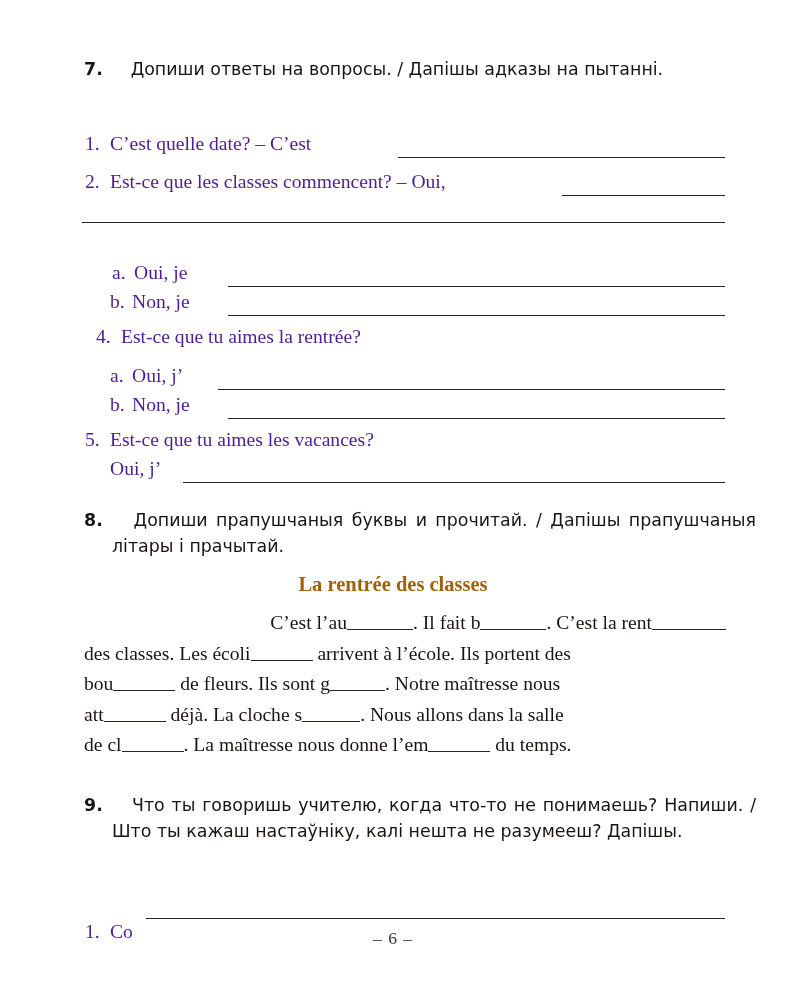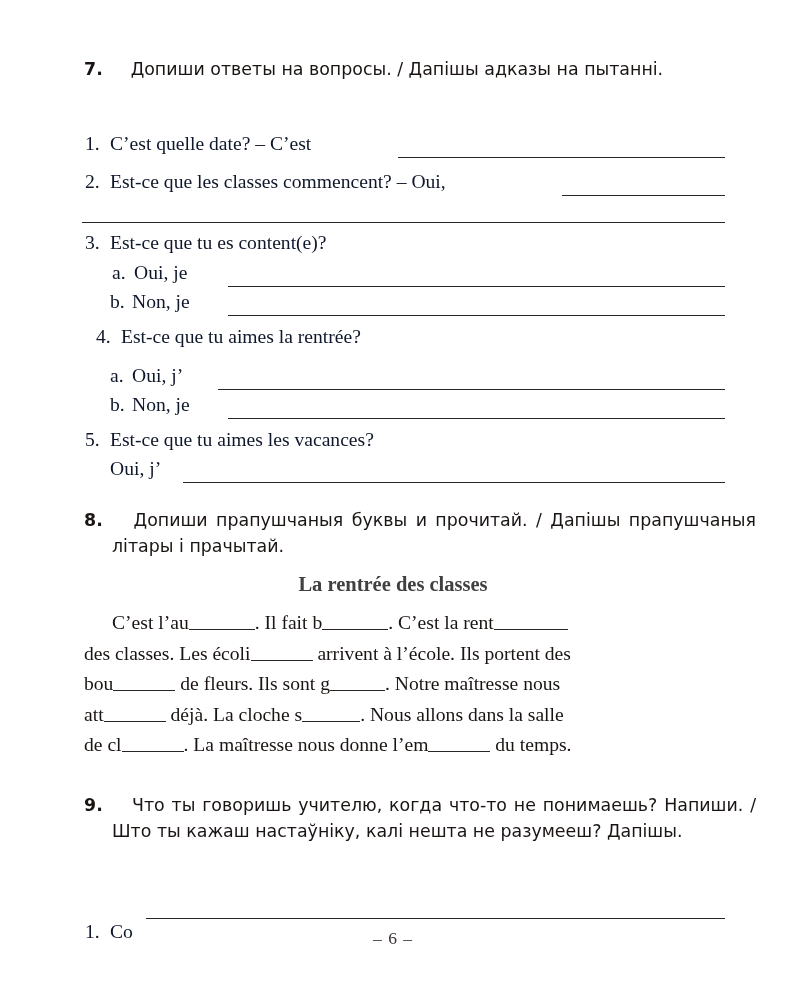--- a/index.html
+++ b/index.html
@@ -44,21 +44,21 @@
     font-weight: normal;
     margin-left: 22px;
   }
 
   
   .qline {
     position: absolute;
     font-family: "Liberation Serif", "DejaVu Serif", serif;
     font-size: 19.6px;
     line-height: 22px;
-    color: #0f172a;
+    color: #4c1d95;
     white-space: nowrap;
   }
   .qline .lbl { display: inline-block; }
 
   
   .rule-fill {
     position: absolute;
     height: 0;
     border-bottom: 1.3px solid #2b2522;
   }
@@ -71,39 +71,39 @@
     font-family: "Liberation Serif", "DejaVu Serif", serif;
     font-size: 19.6px;
     line-height: 30.5px;
     color: #1a1513;
   }
   .para .pline {
     white-space: nowrap;
     display: block;
     height: 30.5px;
   }
-  .para .pline.indent { text-indent: 28px; }
+  .para .pline.indent { text-indent: 28px; text-align: right; }
 
   .blank {
     display: inline-block;
     vertical-align: baseline;
     border-bottom: 1.3px solid #2b2522;
     height: 14px;
     margin: 0 0px -1px 0px;
   }
 
   .sectitle {
     position: absolute;
     left: 0;
     width: 786px;
     text-align: center;
     font-family: "Liberation Serif", "DejaVu Serif", serif;
     font-weight: bold;
     font-size: 20.5px;
-    color: #404040;
+    color: #a16207;
   }
 
   .pagenum {
     position: absolute;
     left: 0;
     width: 786px;
     text-align: center;
     font-family: "Liberation Serif", "DejaVu Serif", serif;
     font-size: 17.5px;
     color: #3a3330;
@@ -123,23 +123,20 @@
     <span class="lbl" style="width:25px;">1.</span><span>C’est quelle date? – C’est</span>
   </div>
   <div class="rule-fill" style="left:398px; top:157px; width:327px;"></div>
 
   <div class="qline" style="left:85px; top:171px;">
     <span class="lbl" style="width:25px;">2.</span><span>Est-ce que les classes commencent? – Oui,</span>
   </div>
   <div class="rule-fill" style="left:562px; top:195px; width:163px;"></div>
   <div class="rule-fill" style="left:82px; top:222px; width:643px;"></div>
 
-  <div class="qline" style="left:85px; top:232px;">
-    <span class="lbl" style="width:25px;">3.</span><span>Est-ce que tu es content(e)?</span>
-  </div>
   <div class="qline" style="left:112px; top:262px;">
     <span class="lbl" style="width:22px;">a.</span><span>Oui, je</span>
   </div>
   <div class="rule-fill" style="left:228px; top:286px; width:497px;"></div>
 
   <div class="qline" style="left:110px; top:291px;">
     <span class="lbl" style="width:22px;">b.</span><span>Non, je</span>
   </div>
   <div class="rule-fill" style="left:228px; top:315px; width:497px;"></div>
 

